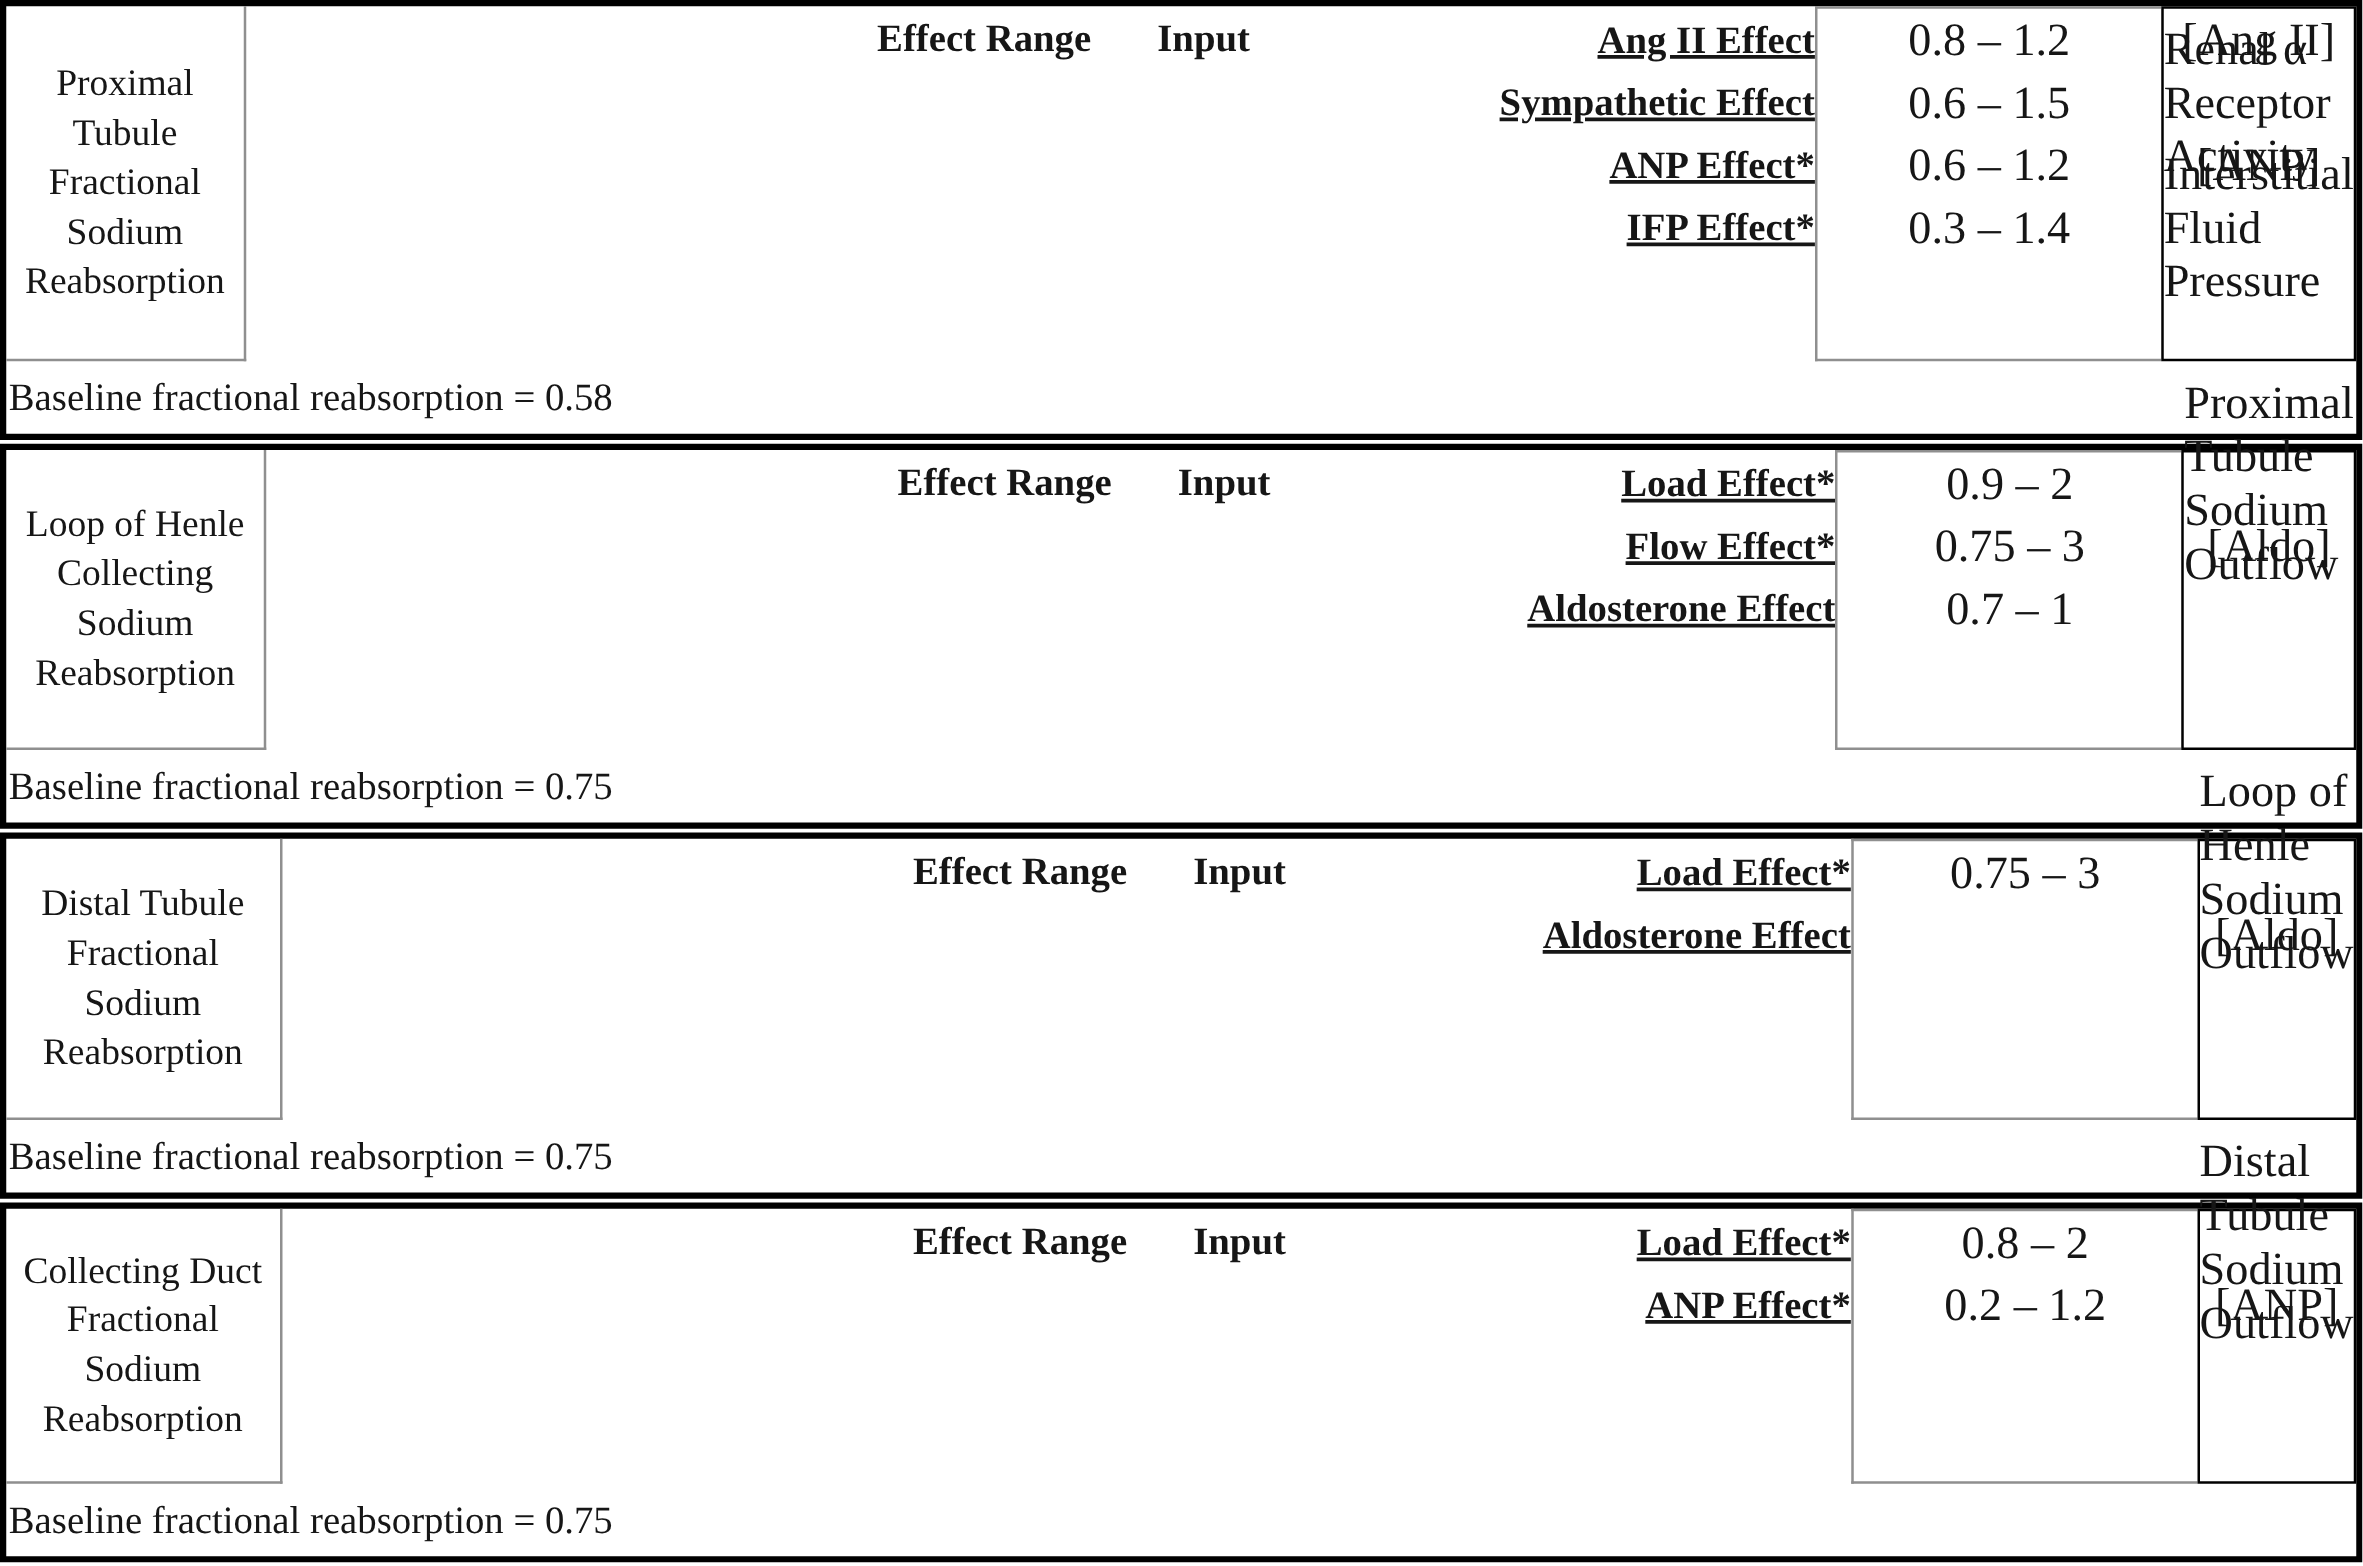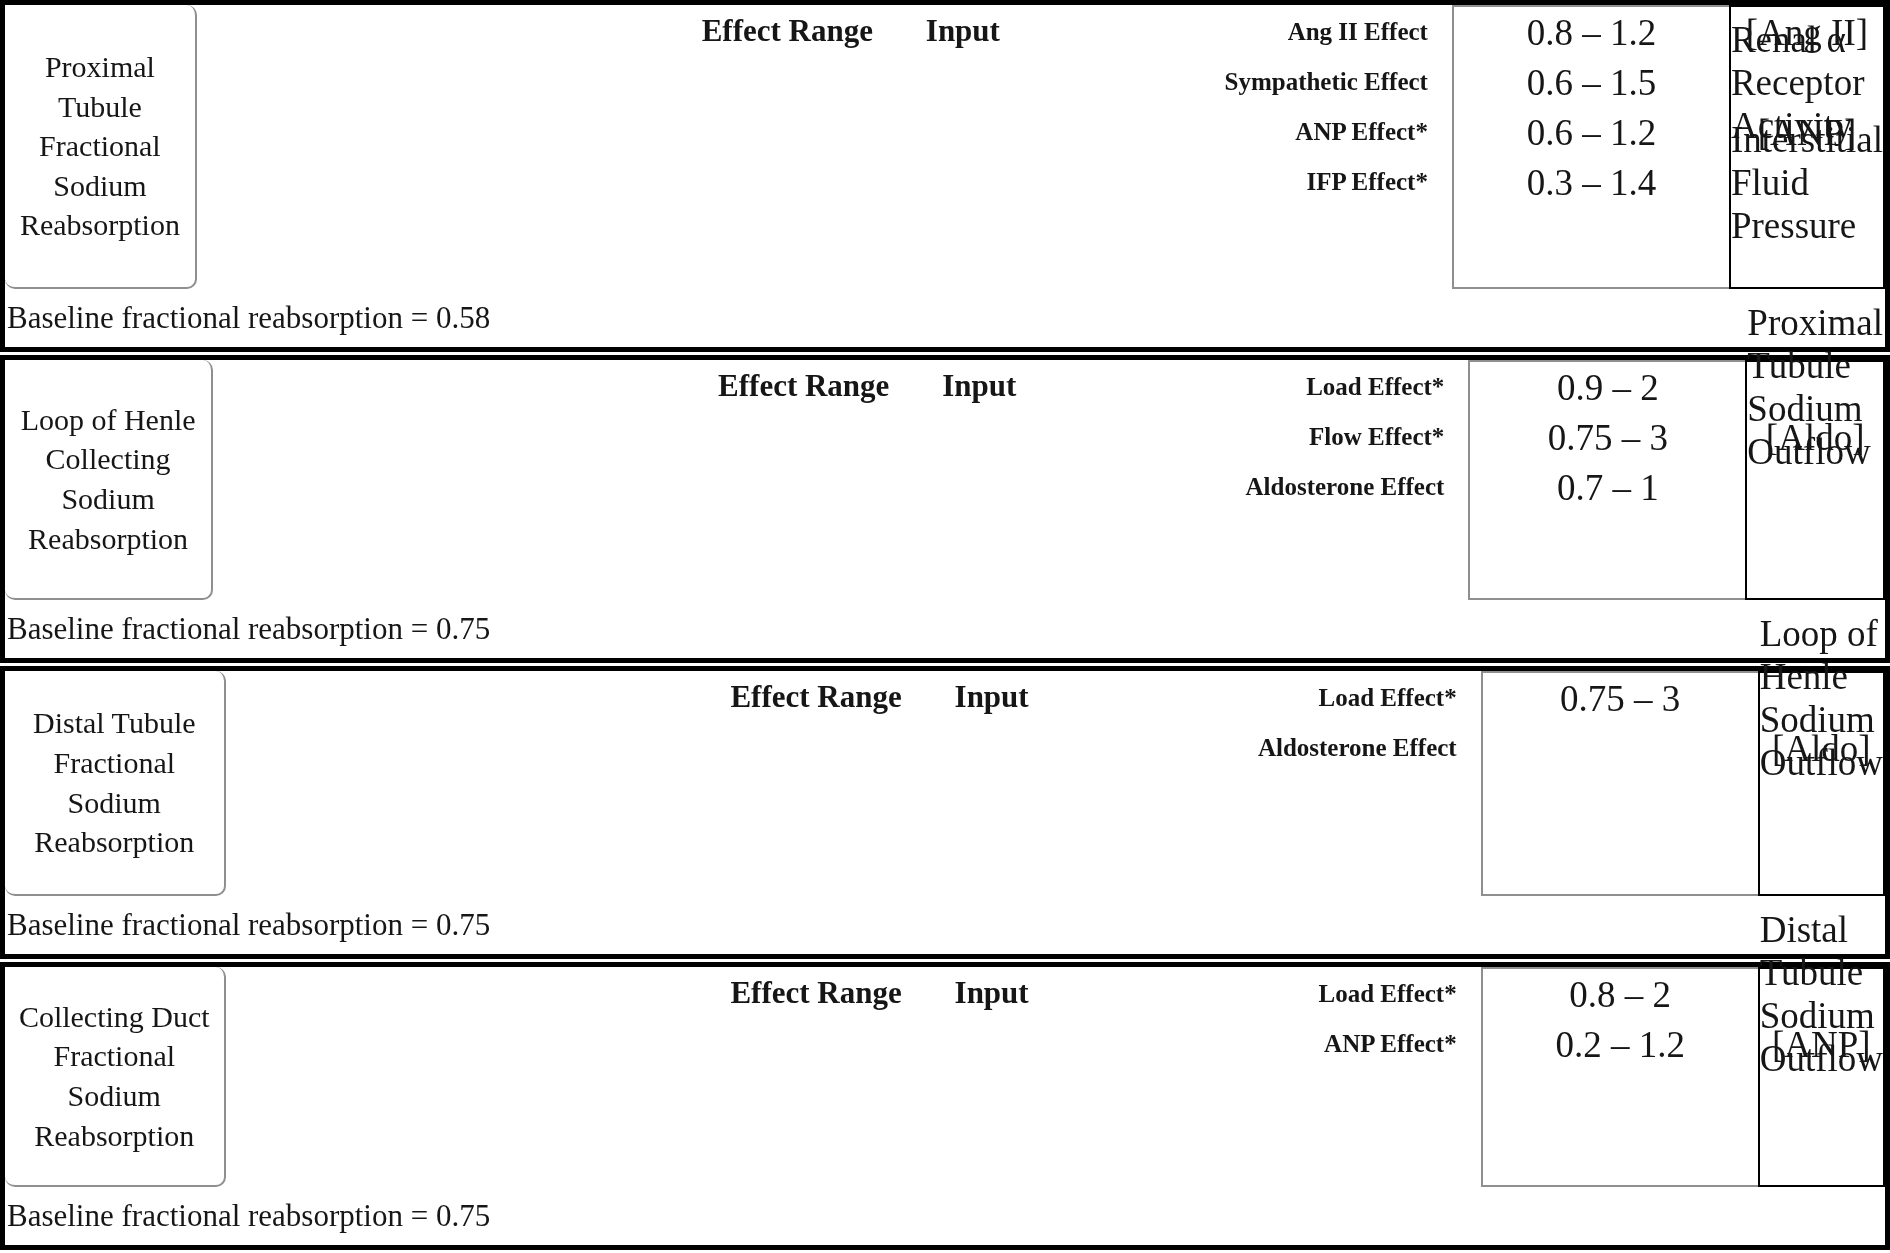--- a/index.html
+++ b/index.html
@@ -30,21 +30,20 @@
     height: 100%;
     border-right: 2px solid #8f8f8f;
     border-bottom: 2px solid #8f8f8f;
     display: flex;
     align-items: center;
     justify-content: center;
     text-align: center;
     font-size: 30px;
     line-height: 1.32;
     white-space: pre-line;
-    border-radius: 10px;
   }
 
   .table-area { flex: 1; display: flex; flex-direction: row; }
 
   .header-row { display: flex; height: 52px; align-items: center; }
   .label-spacer { width: 452px; }
   .range-header {
     width: 277px;
     text-align: center;
     font-weight: bold;
@@ -67,23 +66,23 @@
   .input-col {
     flex: 1;
     border: 2px solid #000000;
   }
 
   .row-label {
     height: 50px;
     display: flex;
     align-items: center;
     justify-content: flex-end;
-    padding-right: 24px;
     font-weight: bold;
-    font-size: 25px;
+    font-size: 31px;
+    text-decoration: underline;
   }
   .row-range, .row-input {
     height: 50px;
     display: flex;
     align-items: center;
     justify-content: center;
     font-size: 37px;
   }
 
   .baseline {

